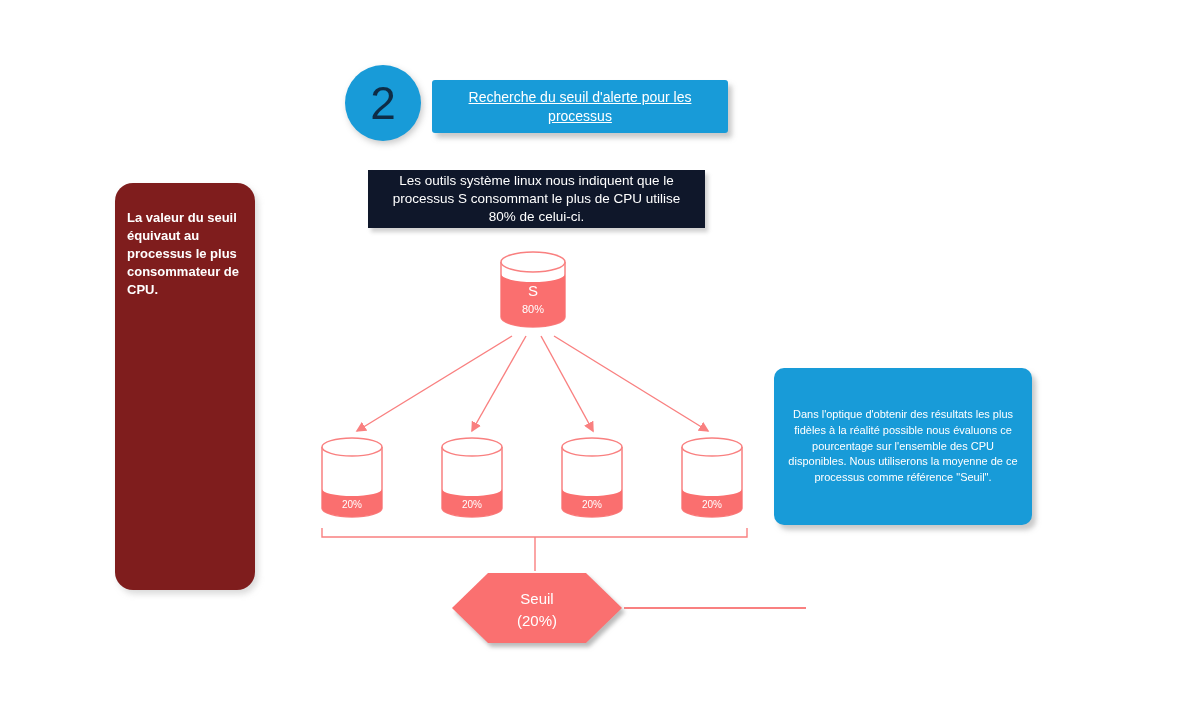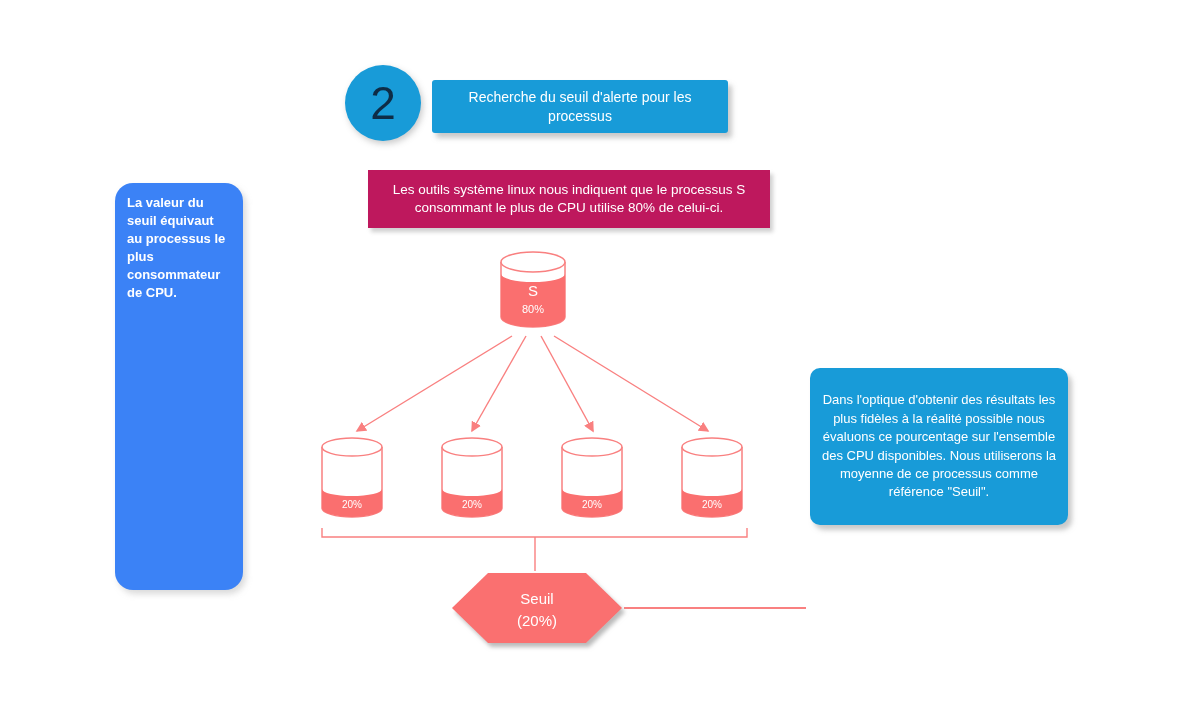--- a/index.html
+++ b/index.html
@@ -12,42 +12,43 @@
     border-radius:50%; background:#189BD8; color:#0e2c46;
     display:flex; align-items:center; justify-content:center;
     font-size:46px; box-shadow:2px 3px 6px rgba(140,140,140,.45);
   }
   .title-box {
     position:absolute; left:432px; top:80px; width:296px; height:53px;
     background:#189BD8; color:#fff; border-radius:3px;
     display:flex; align-items:center; justify-content:center; text-align:center;
     font-size:14px; line-height:1.35; padding:0 26px; box-sizing:border-box;
     box-shadow:4px 5px 5px rgba(150,150,150,.5);
+    text-decoration:underline;
   }
   .top-note {
-    position:absolute; left:368px; top:170px; width:402px; height:58px;
-    background:#be185d; color:#fff;
+    position:absolute; left:368px; top:170px; width:337px; height:58px;
+    background:#0f172a; color:#fff;
     display:flex; align-items:center; justify-content:center; text-align:center;
     font-size:13.5px; line-height:1.35; padding:2px 12px; box-sizing:border-box;
     box-shadow:3px 4px 4px rgba(150,150,150,.45);
   }
   .left-note {
-    position:absolute; left:115px; top:183px; width:128px; height:407px;
-    background:#3b82f6; color:#fff; border-radius:18px;
-    padding:11px 12px; box-sizing:border-box;
+    position:absolute; left:115px; top:183px; width:140px; height:407px;
+    background:#7f1d1d; color:#fff; border-radius:18px;
+    padding:26px 12px; box-sizing:border-box;
     font-size:13px; line-height:1.38;
     box-shadow:3px 4px 6px rgba(150,150,150,.35);
   }
   .left-note p { margin:0; }
   .left-note p.bold { font-weight:bold; margin-bottom:44px; }
   .right-note {
-    position:absolute; left:810px; top:368px; width:258px; height:157px;
+    position:absolute; left:774px; top:368px; width:258px; height:157px;
     background:#189BD8; color:#fff; border-radius:10px;
     display:flex; align-items:center; justify-content:center; text-align:center;
-    font-size:13px; line-height:1.42; padding:19px 10px; box-sizing:border-box;
+    font-size:11px; line-height:1.42; padding:19px 10px; box-sizing:border-box;
     box-shadow:4px 5px 5px rgba(150,150,150,.5);
   }
   svg.diagram { position:absolute; left:0; top:0; }
   svg.diagram text {
     font-family:"Liberation Sans", sans-serif; fill:#ffffff; text-anchor:middle;
   }
   .t-main  { font-size:15px; }
   .t-pct   { font-size:11px; }
   .t-small { font-size:10px; }
   .t-hex   { font-size:15px; }

